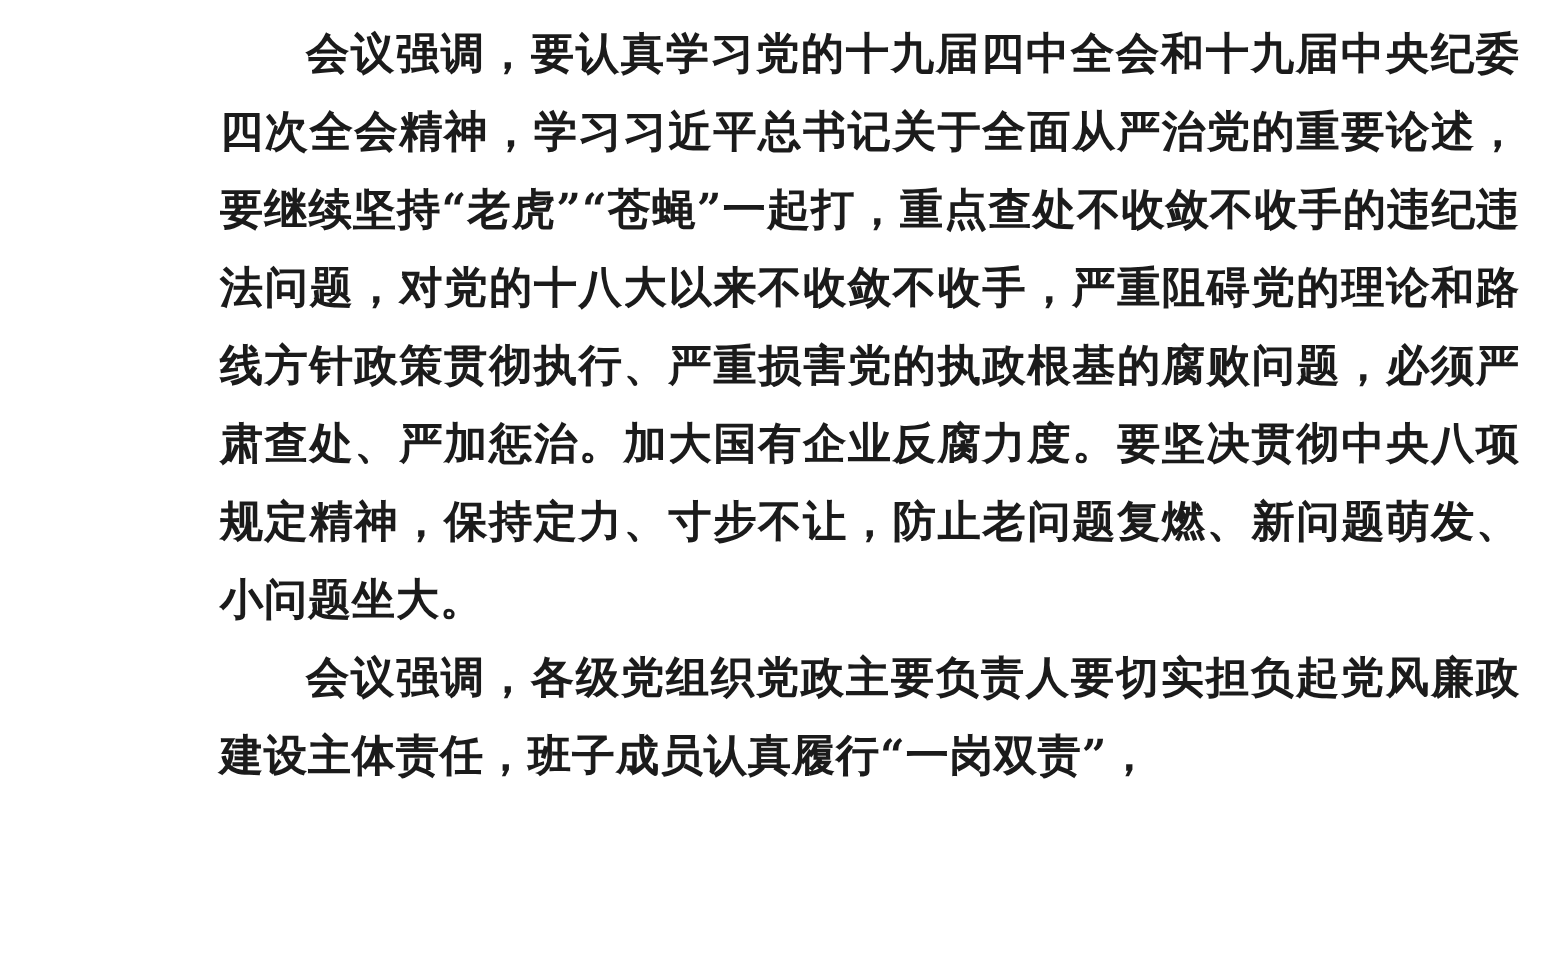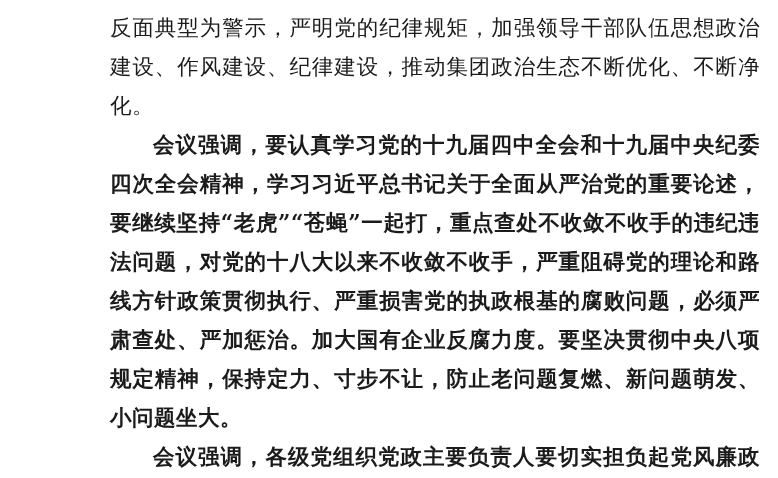--- a/index.html
+++ b/index.html
@@ -36,17 +36,16 @@
   .para.indent {
     text-indent: 2em;
     font-weight: bold;
   }
 </style>
 </head>
 <body>
 
 <div class="page">
   <div class="doc-body">
-    <p class="para">反面典型为警示，严明党的纪律规矩，加强领导干部队伍思想政治建设、作风建设、纪律建设，推动集团政治生态不断优化、不断净化。</p>
     <p class="para indent">会议强调，要认真学习党的十九届四中全会和十九届中央纪委四次全会精神，学习习近平总书记关于全面从严治党的重要论述，要继续坚持“老虎”“苍蝇”一起打，重点查处不收敛不收手的违纪违法问题，对党的十八大以来不收敛不收手，严重阻碍党的理论和路线方针政策贯彻执行、严重损害党的执政根基的腐败问题，必须严肃查处、严加惩治。加大国有企业反腐力度。要坚决贯彻中央八项规定精神，保持定力、寸步不让，防止老问题复燃、新问题萌发、小问题坐大。</p>
     <p class="para indent">会议强调，各级党组织党政主要负责人要切实担负起党风廉政建设主体责任，班子成员认真履行“一岗双责”，</p>
   </div>
 </div>
 
 </body></html>

